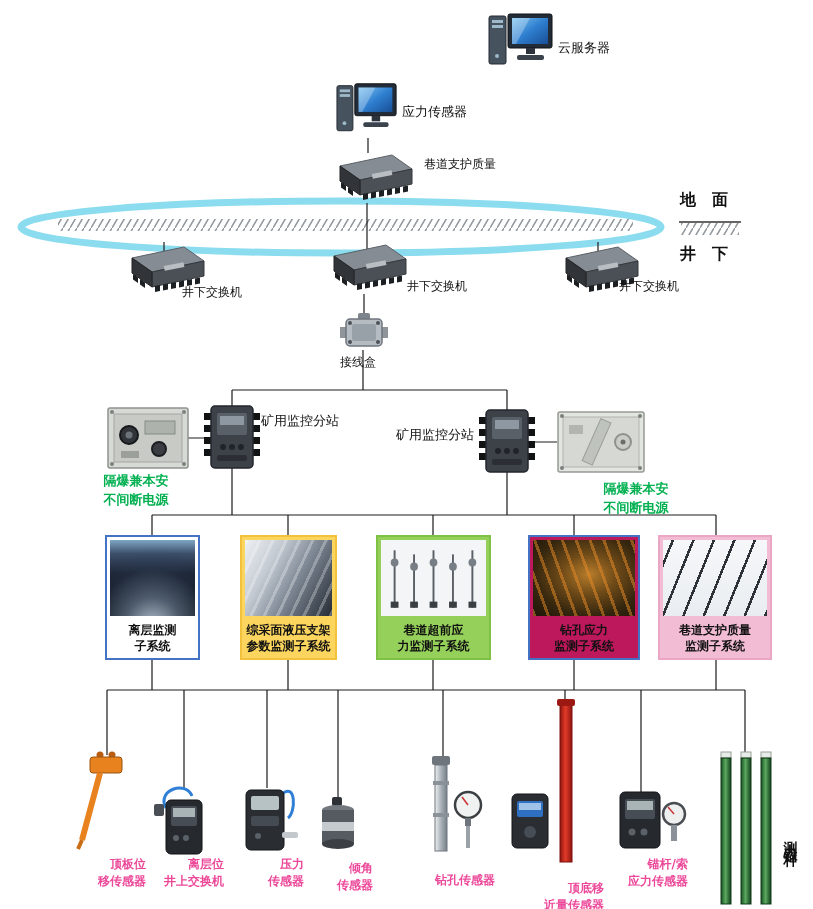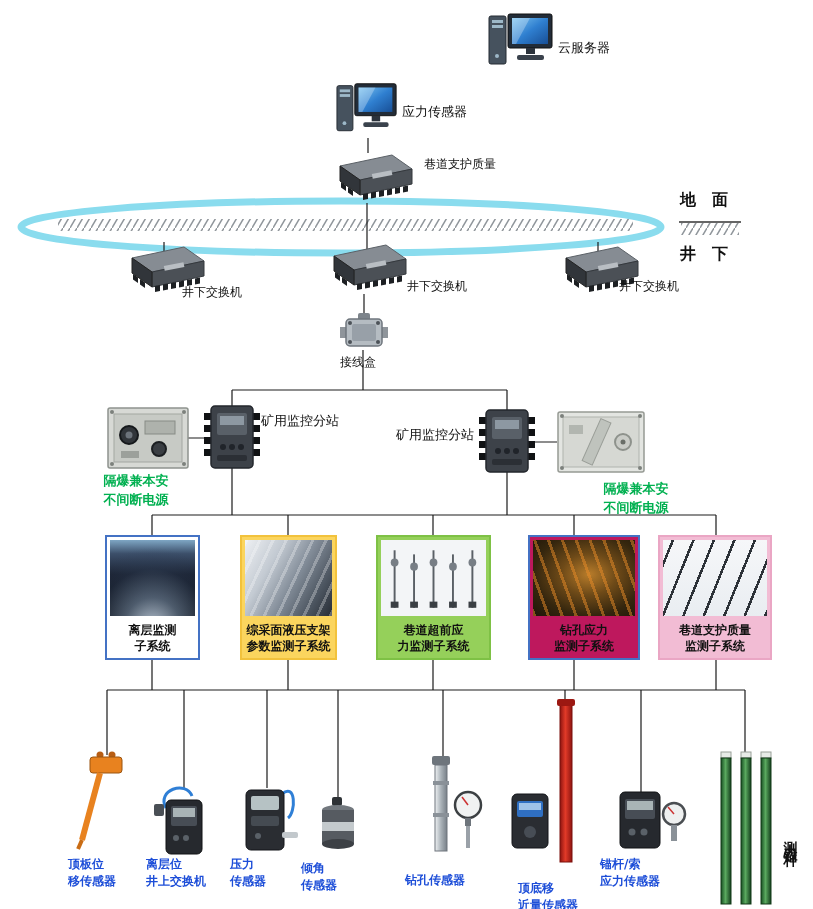--- a/index.html
+++ b/index.html
@@ -21,21 +21,21 @@
   .photo2 { background:
       repeating-linear-gradient(115deg, rgba(255,255,255,.28) 0 3px, rgba(0,0,0,0) 3px 12px),
       linear-gradient(120deg,#eef0f3 0%,#c3cad2 30%,#848e9a 55%,#4c5560 80%,#272c34 100%); }
   .photo3 { background:#f3f5f7; }
   .photo4 { background:
       repeating-linear-gradient(70deg, rgba(233,140,40,.5) 0 3px, rgba(0,0,0,0) 3px 13px),
       radial-gradient(90% 90% at 55% 45%, #b87c2a 0%, #6e4a18 30%, #35260e 60%, #120d06 100%); }
   .photo5 { background:
       repeating-linear-gradient(112deg, transparent 0 8px, #2d3238 8px 10.5px, transparent 10.5px 19px),
       linear-gradient(#f6f7f9,#e9edf1); }
-  .sensor-lbl { position:absolute; font-size:12px; font-weight:bold; text-align:left; white-space:pre-line; line-height:1.4; color:#1d4ed8; }
+  .sensor-lbl { position:absolute; font-size:12px; font-weight:bold; text-align:right; white-space:pre-line; line-height:1.4; color:#ec4899; }
   .vert { position:absolute; writing-mode:vertical-rl; font-size:14px; font-weight:bold; letter-spacing:4px; color:#111; }
 </style>
 </head>
 <body>
 
 <div class="stage">
 
   <svg class="abs" style="left:0;top:0" width="813" height="909">
     <defs>
       <pattern id="hatch" width="7" height="12" patternUnits="userSpaceOnUse">

